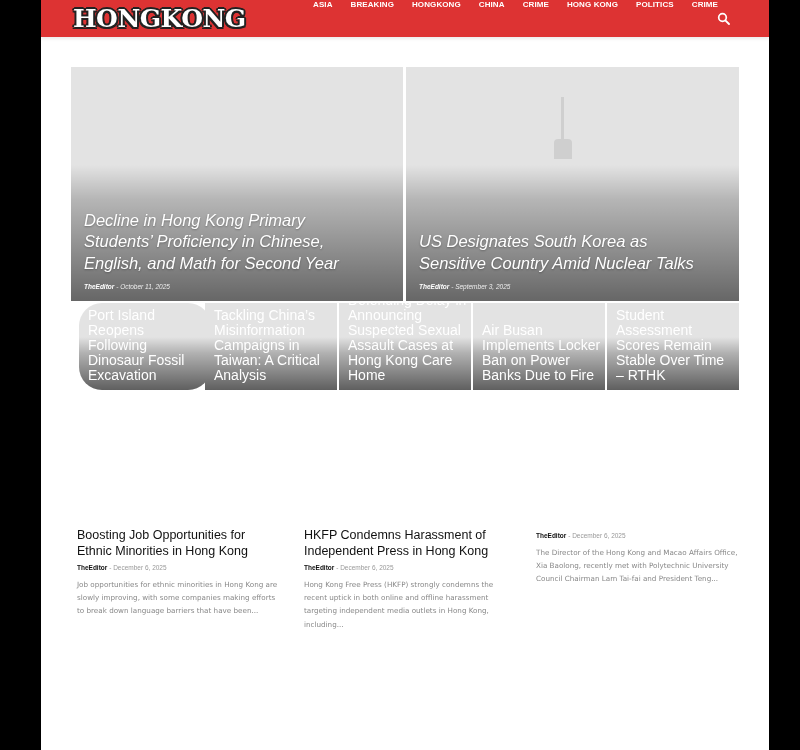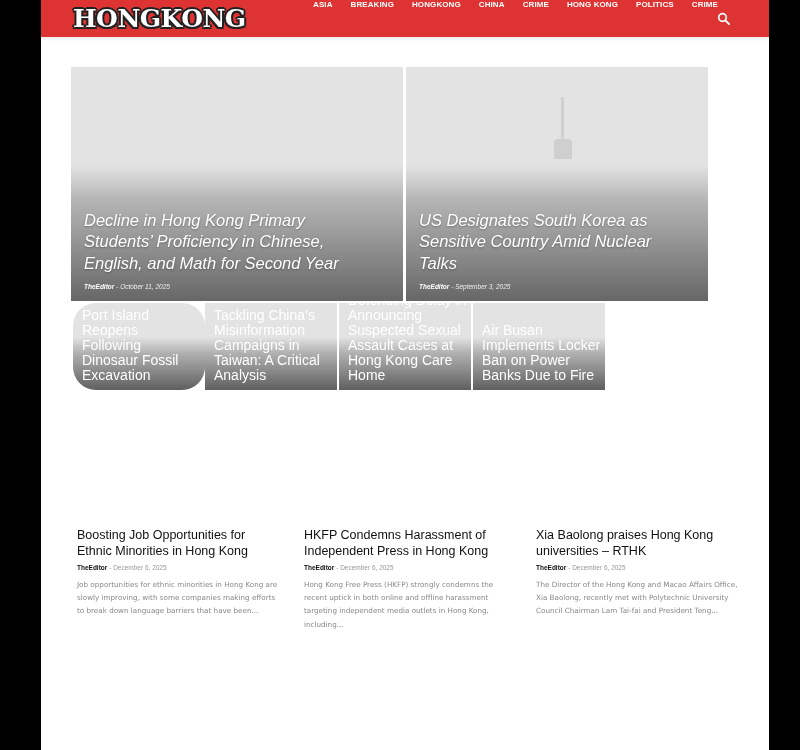--- a/index.html
+++ b/index.html
@@ -53,53 +53,56 @@
           <line x1="8.3" y1="8.3" x2="12" y2="12" stroke="#fff" stroke-width="1.9" stroke-linecap="round"></line>
         </svg>
     </span>
   </div>
 
   <div class="hero" style="left:30px;width:332px;">
     <div class="shade"></div>
     <div class="title">Decline in Hong Kong Primary Students’ Proficiency in Chinese, English, and Math for Second Year</div>
     <div class="meta"><b>TheEditor</b> - <span>October 11, 2025</span></div>
   </div>
-  <div class="hero" style="left:365px;width:302px;">
+  <div class="hero" style="left:365px;width:333px;">
     <div class="tower"></div>
     <div class="tower2"></div>
     <div class="shade"></div>
     <div class="title">US Designates South Korea as Sensitive Country Amid Nuclear Talks</div>
     <div class="meta"><b>TheEditor</b> - <span>September 3, 2025</span></div>
   </div>
 
-  <div class="small" style="left:32px;border-radius:23px;">
+  <div class="small" style="left:38px;border-radius:23px;">
     <div class="shade"></div>
     <div class="title">Port Island Reopens Following Dinosaur Fossil Excavation</div>
   </div>
   <div class="small" style="left:164px;">
     <div class="shade"></div>
     <div class="title">Tackling China’s Misinformation Campaigns in Taiwan: A Critical Analysis</div>
   </div>
   <div class="small" style="left:298px;">
     <div class="shade"></div>
     <div class="title">Defending Delay in Announcing Suspected Sexual Assault Cases at Hong Kong Care Home</div>
   </div>
   <div class="small" style="left:432px;padding-left:44px;">
     <div class="shade"></div>
     <div class="title">Air Busan Implements Locker Ban on Power Banks Due to Fire</div>
   </div>
+  <div class="small" style="left:566px;">
+    <div class="shade"></div>
+    <div class="title">Student Assessment Scores Remain Stable Over Time – RTHK</div>
+  </div>
 
   <div class="card" style="left:36px;">
     <div class="title">Boosting Job Opportunities for Ethnic Minorities in Hong Kong</div>
     <div class="meta"><b>TheEditor</b> - <span>December 6, 2025</span></div>
     <div class="excerpt">Job opportunities for ethnic minorities in Hong Kong are slowly improving, with some companies making efforts to break down language barriers that have been...</div>
   </div>
   <div class="card" style="left:263px;">
     <div class="title">HKFP Condemns Harassment of Independent Press in Hong Kong</div>
     <div class="meta"><b>TheEditor</b> - <span>December 6, 2025</span></div>
     <div class="excerpt">Hong Kong Free Press (HKFP) strongly condemns the recent uptick in both online and offline harassment targeting independent media outlets in Hong Kong, including...</div>
   </div>
   <div class="card" style="left:495px;">
-    <div class="title">Xia Baolong praises Hong Kong universities – RTHK</div>
     <div class="meta"><b>TheEditor</b> - <span>December 6, 2025</span></div>
     <div class="excerpt">The Director of the Hong Kong and Macao Affairs Office, Xia Baolong, recently met with Polytechnic University Council Chairman Lam Tai-fai and President Teng...</div>
   </div>
 </div>
 
 </body></html>

